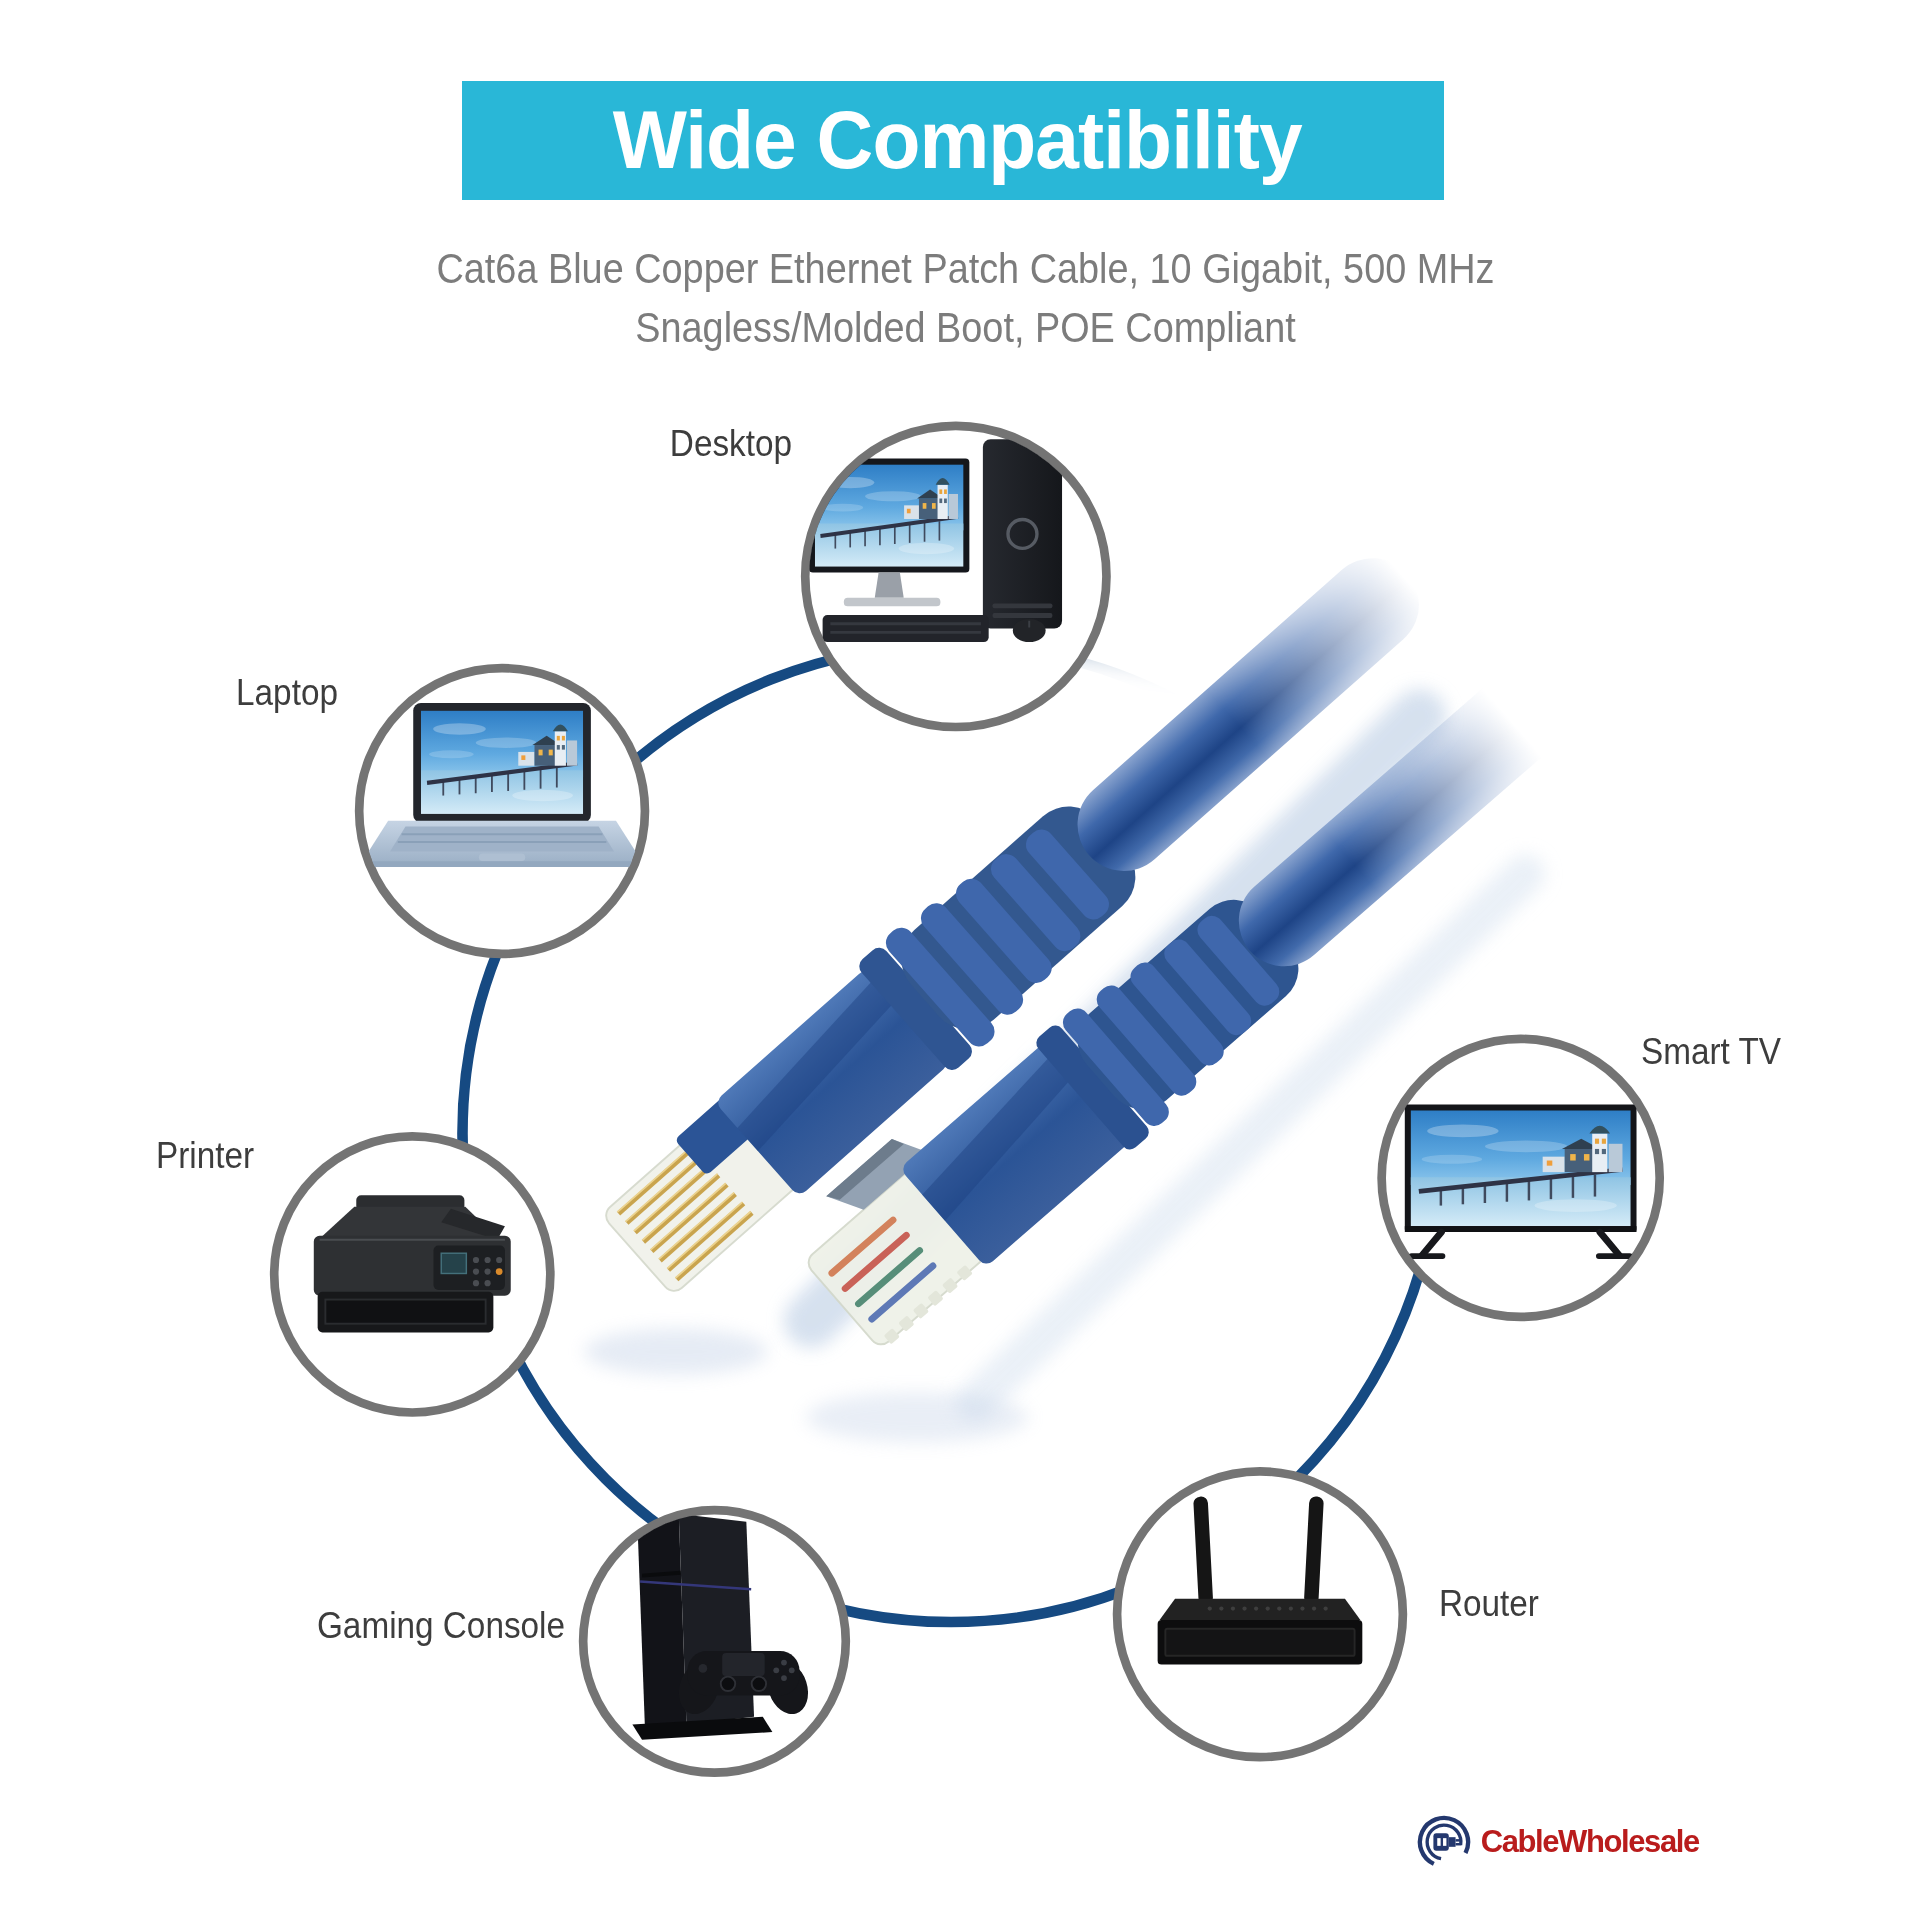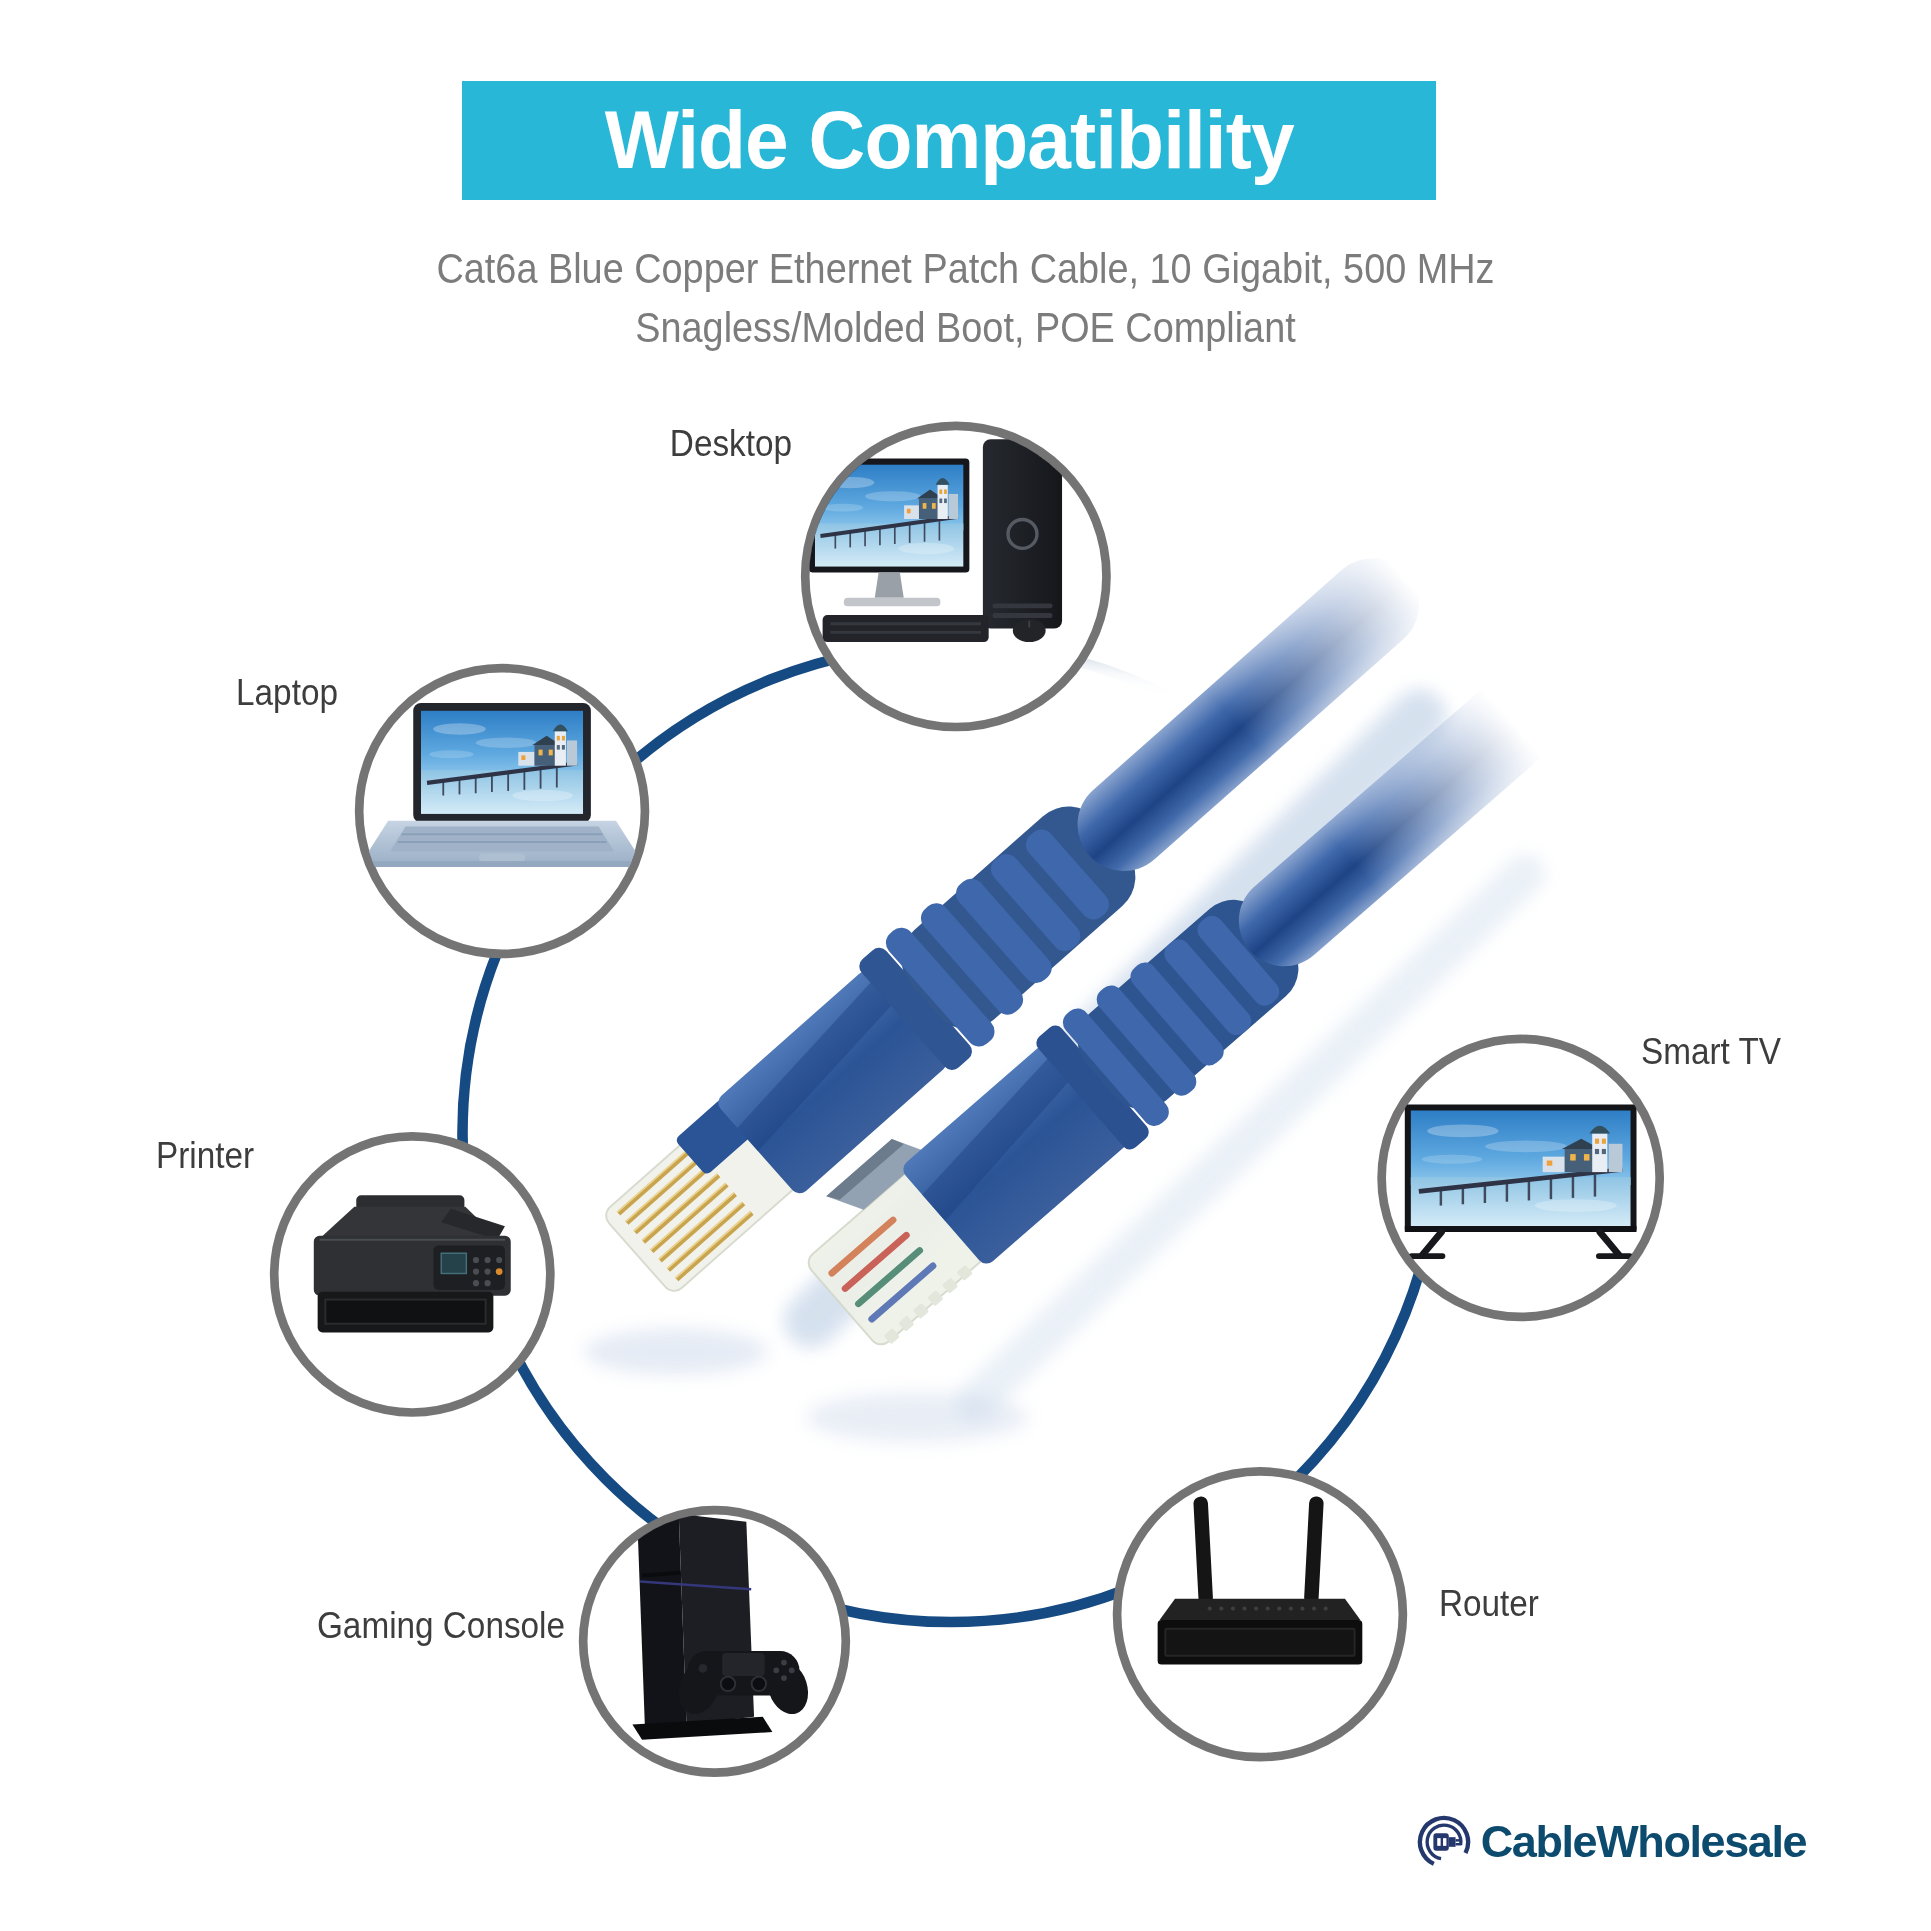--- a/index.html
+++ b/index.html
@@ -1,41 +1,41 @@
 <!DOCTYPE html>
 <html><head>
 <meta charset="utf-8">
 <style>
   html,body{margin:0;padding:0;background:#ffffff;}
   #canvas{position:relative;width:1931px;height:1931px;background:#ffffff;overflow:hidden;
           font-family:"Liberation Sans","DejaVu Sans",sans-serif;}
   
   .banner{position:absolute;left:462px;top:81px;width:974px;height:119px;background:#29b7d7;
-          display:flex;align-items:center;justify-content:center;}
+          display:flex;align-items:center;justify-content:center;padding-left:8px;}
   .banner h1{margin:0;color:#ffffff;font-size:81px;font-weight:bold;letter-spacing:-1px;
              transform:scaleX(.97);white-space:nowrap;}
   
   .subtitle{position:absolute;left:0;top:239px;width:1931px;text-align:center;color:#7c7c7c;
             font-size:43px;line-height:59px;transform:scaleX(.88);transform-origin:50% 50%;}
   
   #art{position:absolute;left:0;top:0;}
   
   .lbl{position:absolute;color:#3d3d3d;font-size:37px;white-space:nowrap;}
   .lbl.sx-c{transform:scaleX(.9);transform-origin:50% 50%;text-align:center;}
   .lbl.sx-r{transform:scaleX(.9);transform-origin:100% 50%;text-align:right;}
   .lbl.sx-l{transform:scaleX(.9);transform-origin:0 50%;text-align:left;}
   .lbl-desktop{left:502px;top:423px;width:290px;}
   .lbl-laptop{left:152px;top:672px;width:270px;}
   .lbl-printer{left:70px;top:1135px;width:270px;}
   .lbl-gaming{left:179px;top:1605px;width:386px;}
   .lbl-router{left:1439px;top:1583px;width:290px;}
   .lbl-smarttv{left:1641px;top:1031px;width:290px;}
   
   .brand{position:absolute;left:1417px;top:1815px;display:flex;align-items:center;gap:9.7px;}
-  .brand .name{color:#0c4a6e;font-size:45px;font-weight:bold;letter-spacing:-1.4px;white-space:nowrap;text-align:center;}
+  .brand .name{color:#b91c1c;font-size:31px;font-weight:bold;letter-spacing:-1.4px;white-space:nowrap;text-align:center;}
 </style>
 </head>
 <body>
 
 <div id="canvas">
 
   <div class="banner">
     <h1>Wide Compatibility</h1>
   </div>
 

